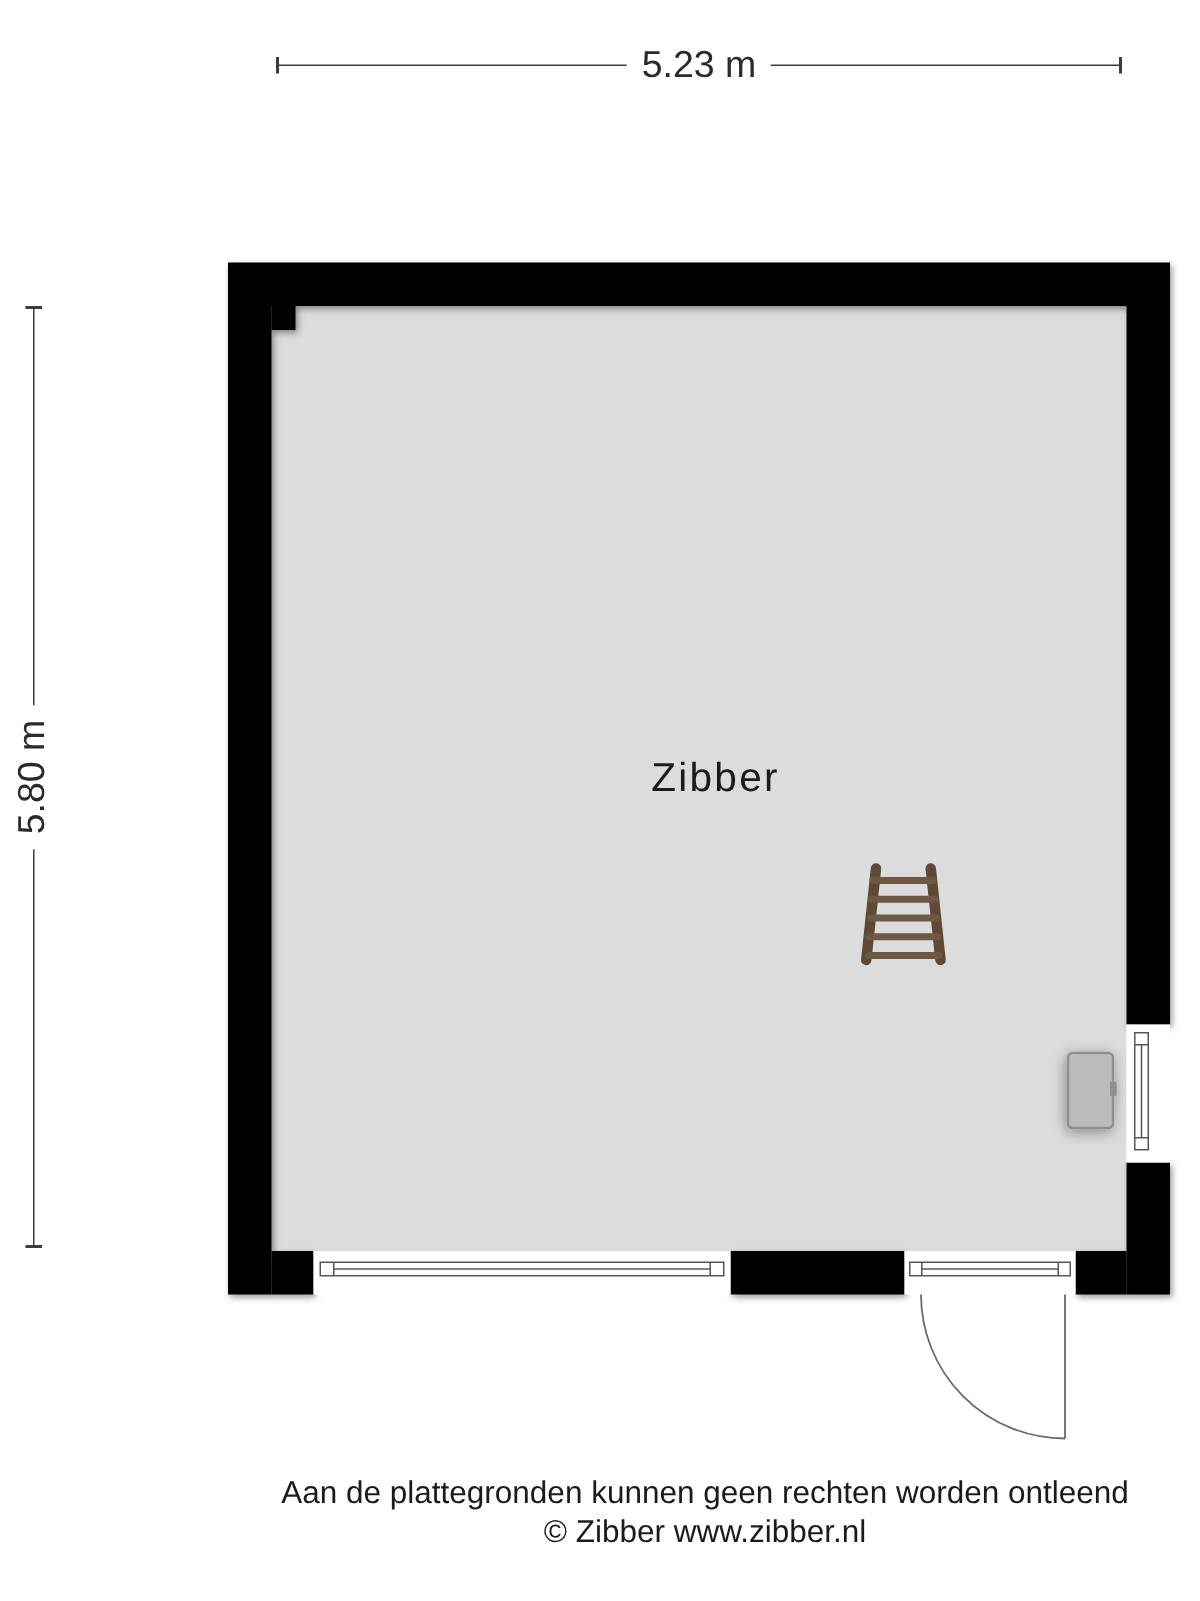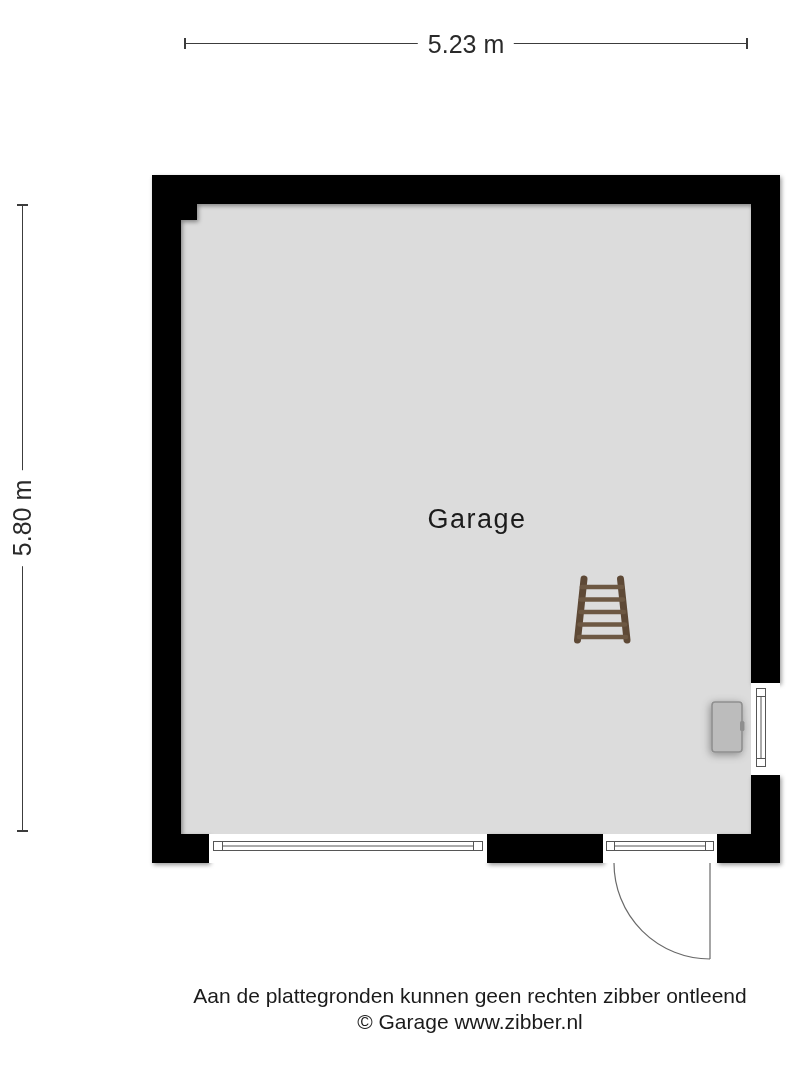--- a/index.html
+++ b/index.html
@@ -113,20 +113,20 @@
   <div class="dim-line-h" style="left:185px;top:43px;width:562px;"></div>
   <div class="dim-tick-v" style="left:184px;top:38px;"></div>
   <div class="dim-tick-v" style="left:746px;top:38px;"></div>
   <div class="dim-label top" style="left:466px;top:44px;">5.23 m</div>
 
   <div class="dim-line-v" style="left:22px;top:205px;height:626px;"></div>
   <div class="dim-tick-h" style="left:17px;top:204px;"></div>
   <div class="dim-tick-h" style="left:17px;top:830px;"></div>
   <div class="dim-label left" style="left:22px;top:518px;">5.80 m</div>
 
-  <div class="room-label" style="left:477px;top:519px;">Garage</div>
+  <div class="room-label" style="left:477px;top:519px;">Zibber</div>
 
   <div class="footer">
-    <div>Aan de plattegronden kunnen geen rechten zibber ontleend</div>
-    <div>© Garage www.zibber.nl</div>
+    <div>Aan de plattegronden kunnen geen rechten worden ontleend</div>
+    <div>© Zibber www.zibber.nl</div>
   </div>
 
 </div>
 
 </body></html>

